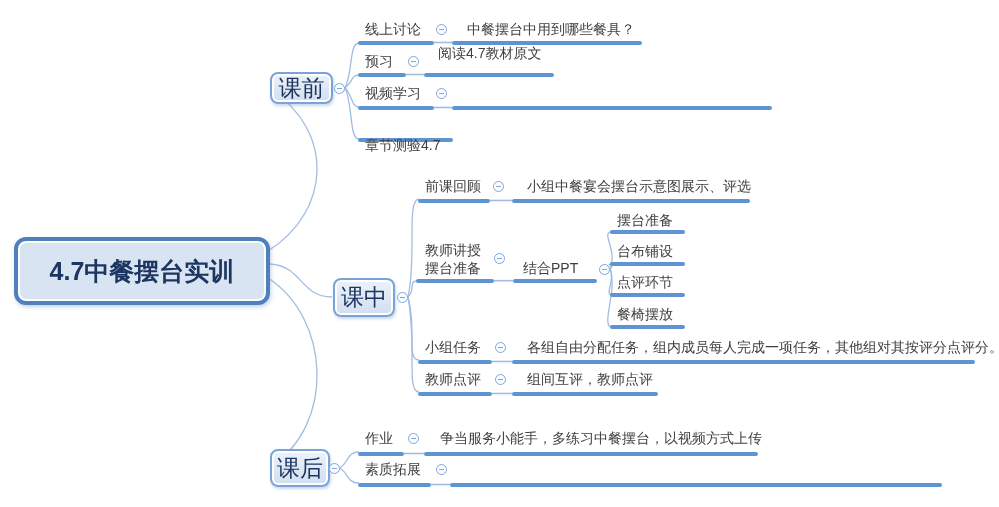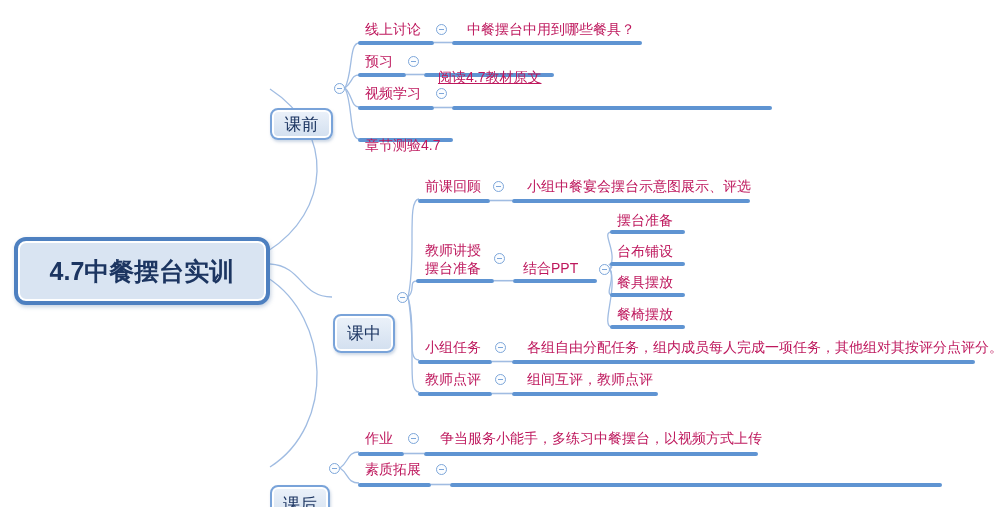--- a/index.html
+++ b/index.html
@@ -6,39 +6,39 @@
   #stage{
     position:relative;width:999px;height:507px;background:#fff;overflow:hidden;
     font-family:"Liberation Sans","DejaVu Sans",sans-serif;color:#22375c;
   }
   svg.links{position:absolute;left:0;top:0;z-index:1;}
   .ln{fill:none;stroke:#a0bce2;stroke-width:1.3px;}
   .bridge{stroke:#a0bce2;stroke-width:1.6px;}
   
   .t,.n,.d{
     position:absolute;z-index:3;font-size:14px;line-height:18px;white-space:nowrap;
-    color:#be185d;
+    color:#404040;
   }
   
   .ul{position:absolute;z-index:2;height:3.5px;background:#5f94d2;border-radius:2px;}
   
   .cc{
     position:absolute;z-index:4;width:11px;height:11px;box-sizing:border-box;
     border:1.2px solid #7ea7da;border-radius:50%;background:#fbfdff;
     display:flex;align-items:center;justify-content:center;cursor:pointer;
   }
   .cc i{display:block;width:5px;height:1.4px;background:#7ea7da;}
   
   .bx{
     position:absolute;z-index:3;box-sizing:border-box;
     border:2px solid #79a3d9;border-radius:8px;
     background:linear-gradient(180deg,#ecf2fa 0%,#d2dfef 100%);
     box-shadow:inset 0 0 0 2px #ffffff,1px 2px 3px rgba(110,140,180,.35);
     display:flex;align-items:center;justify-content:center;
-    font-size:17px;color:#1c3561;margin-top:36px;
+    font-size:23px;color:#1c3561;
   }
   
   .root{
     position:absolute;z-index:3;box-sizing:border-box;left:14px;top:237px;width:256px;height:68px;
     border:4px solid #4e80c0;border-radius:12px;background:#d9e4f2;
     box-shadow:inset 0 0 0 2px #ffffff,1px 2px 4px rgba(110,140,180,.4);
     display:flex;align-items:center;justify-content:center;
     font-size:25px;font-weight:bold;color:#1c3561;
   }
 </style>
@@ -135,21 +135,21 @@
   <span class="cc" style="left:436px;top:464px;">
       <i></i>
     </span>
 
   <span class="t" style="left:365px;top:20px;">线上讨论</span>
   <span class="n" style="left:467px;top:20px;">中餐摆台中用到哪些餐具？</span>
   <div class="ul" style="left:358px;top:41px;width:76px;"></div>
   <div class="ul" style="left:452px;top:41px;width:190px;"></div>
 
   <span class="t" style="left:365px;top:52px;">预习</span>
-  <span class="n" style="left:438px;top:68px;text-decoration:underline;">阅读4.7教材原文</span>
+  <span class="n" style="left:438px;top:44px;">阅读4.7教材原文</span>
   <div class="ul" style="left:358px;top:73px;width:48px;"></div>
   <div class="ul" style="left:424px;top:73px;width:130px;"></div>
 
   <span class="t" style="left:365px;top:84px;">视频学习</span>
   <div class="ul" style="left:358px;top:106px;width:76px;"></div>
   <div class="ul" style="left:452px;top:106px;width:320px;"></div>
 
   <span class="t" style="left:365px;top:116px;margin-top:20px;">章节测验4.7</span>
   <div class="ul" style="left:358px;top:138px;width:95px;"></div>
 
@@ -161,21 +161,21 @@
   <span class="t" style="left:425px;top:241px;">教师讲授</span>
   <span class="t" style="left:425px;top:259px;">摆台准备</span>
   <div class="ul" style="left:416px;top:279px;width:78px;"></div>
   <span class="n" style="left:523px;top:259px;">结合PPT</span>
   <div class="ul" style="left:513px;top:279px;width:84px;"></div>
 
   <span class="d" style="left:617px;top:211px;">摆台准备</span>
   <div class="ul" style="left:610px;top:230px;width:75px;"></div>
   <span class="d" style="left:617px;top:242px;">台布铺设</span>
   <div class="ul" style="left:610px;top:262px;width:75px;"></div>
-  <span class="d" style="left:617px;top:273px;">餐具摆放</span>
+  <span class="d" style="left:617px;top:273px;">点评环节</span>
   <div class="ul" style="left:610px;top:293px;width:75px;"></div>
   <span class="d" style="left:617px;top:305px;">餐椅摆放</span>
   <div class="ul" style="left:610px;top:325px;width:75px;"></div>
 
   <span class="t" style="left:425px;top:338px;">小组任务</span>
   <span class="n" style="left:527px;top:338px;">各组自由分配任务，组内成员每人完成一项任务，其他组对其按评分点评分。</span>
   <div class="ul" style="left:418px;top:360px;width:74px;"></div>
   <div class="ul" style="left:512px;top:360px;width:463px;"></div>
 
   <span class="t" style="left:425px;top:370px;">教师点评</span>

